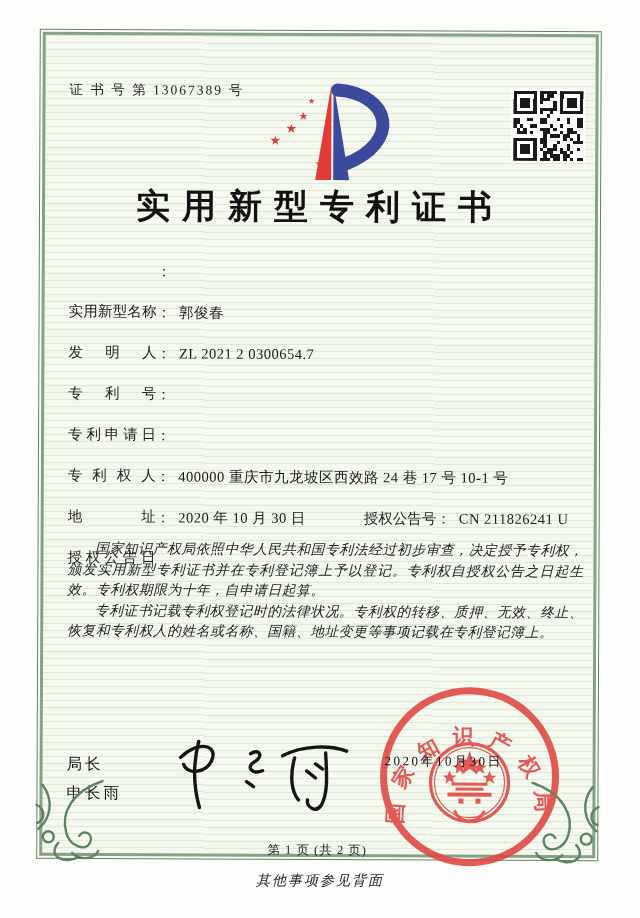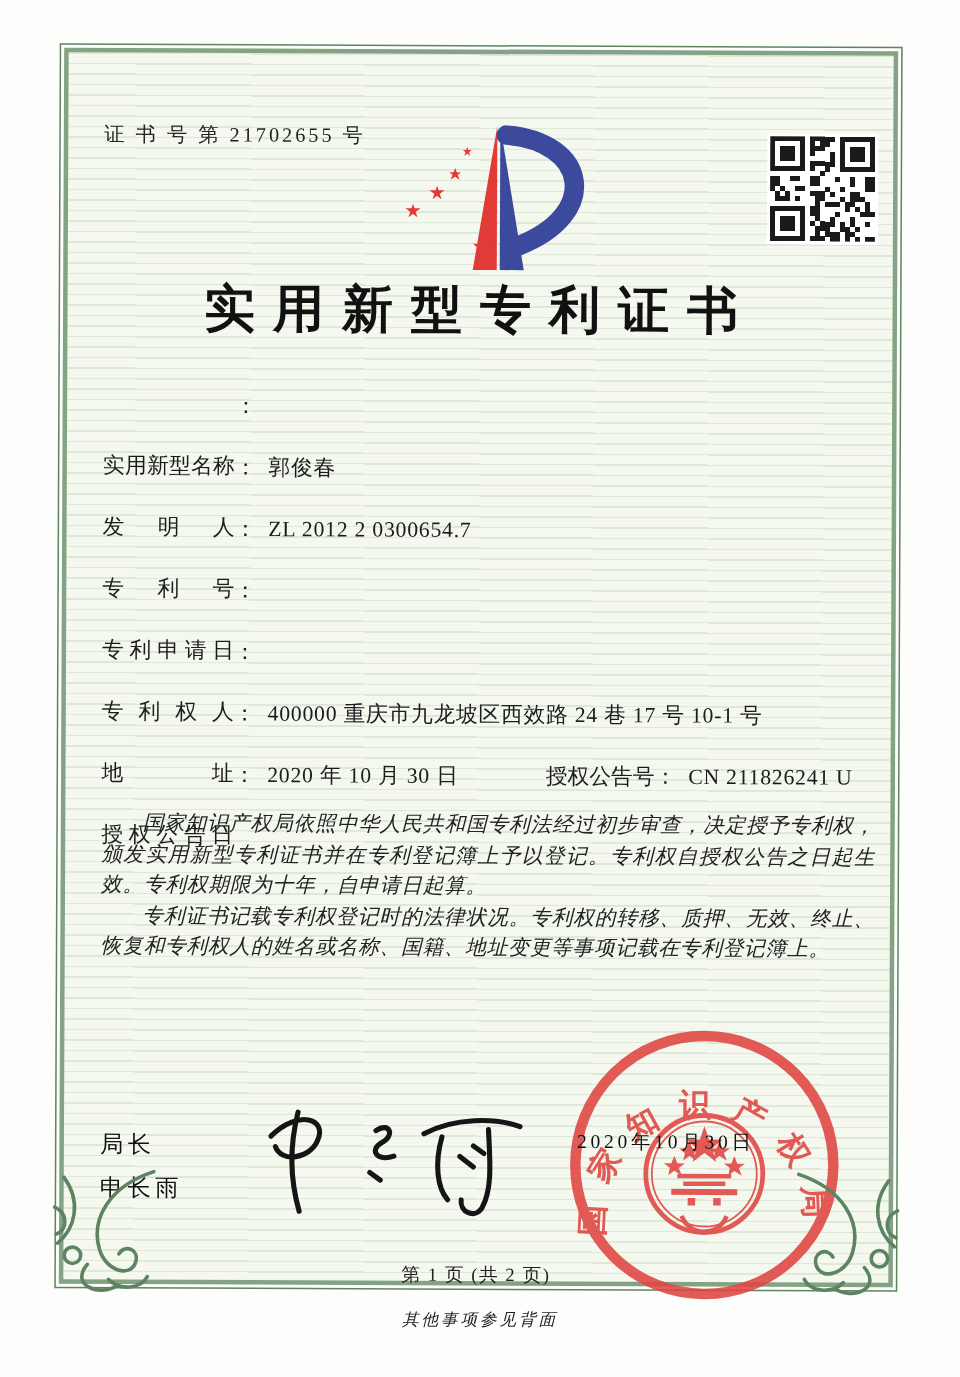--- a/index.html
+++ b/index.html
@@ -45,33 +45,33 @@
     font-style:italic;color:#222;text-align:justify;letter-spacing:0.5px;
   }
   .paras p{margin:0;text-indent:2em;}
   .officer{left:24px;top:714px;font-size:15.5px;line-height:29px;letter-spacing:3px;color:#111;font-weight:500;}
   .signature{left:120px;top:690px;width:200px;height:95px;}
   .seal{left:328px;top:646px;width:198px;height:192px;opacity:0.88;}
   .seal-date{left:342px;top:716px;font-size:13px;letter-spacing:2.5px;color:#111;}
   .page-info{left:0;right:0;top:806px;text-align:center;font-size:12.5px;letter-spacing:1px;color:#222;}
   .back-note{
     position:absolute;left:0;right:0;top:872px;text-align:center;
-    font-size:11px;font-style:italic;letter-spacing:2px;color:#222;
+    font-size:14px;font-style:italic;letter-spacing:2px;color:#222;
   }
   .ornament{position:absolute;width:84px;height:92px;}
   .orn-bl{left:-14px;bottom:-14px;}
   .orn-br{right:-14px;bottom:-14px;transform:scaleX(-1);}
 </style>
 </head>
 <body>
 
 <div class="frame">
   <div class="frame-inner">
 
-    <div class="abs cert-no">证 书 号 第 21702655 号</div>
+    <div class="abs cert-no">证 书 号 第 13067389 号</div>
 
     <svg class="abs logo" viewBox="0 0 170 110" aria-hidden="true">
       <g>
         <polygon points="86,4 70,100 86,100" fill="#e23a36"></polygon>
         <polygon points="88,4 88,100 104,100" fill="#3c4a9e"></polygon>
         <path d="M92 10 C146 14 156 62 100 84" fill="none" stroke="#3c4a9e" stroke-width="13" stroke-linecap="round"></path>
         <g fill="#e23a36">
           <polygon points="62,62 66,74 56,66 68,66 58,74" transform="translate(0,0) scale(1.25)"></polygon>
           <polygon points="46,44 49,53 41,47 51,47 43,53"></polygon>
           <polygon points="58,32 61,40 54,35 62,35 55,40"></polygon>
@@ -305,21 +305,21 @@
           <span class="f-colon">：</span>
       </div>
       <div class="field-row">
         <span class="f-label">发明人</span>
           <span class="f-colon">：</span>
           <span class="f-value">郭俊春</span>
       </div>
       <div class="field-row">
         <span class="f-label">专利号</span>
           <span class="f-colon">：</span>
-          <span class="f-value">ZL 2012 2 0300654.7</span>
+          <span class="f-value">ZL 2021 2 0300654.7</span>
       </div>
       <div class="field-row">
         <span class="f-label">专利申请日</span>
           <span class="f-colon">：</span>
       </div>
       <div class="field-row">
         <span class="f-label">专利权人</span>
           <span class="f-colon">：</span>
       </div>
       <div class="field-row">

